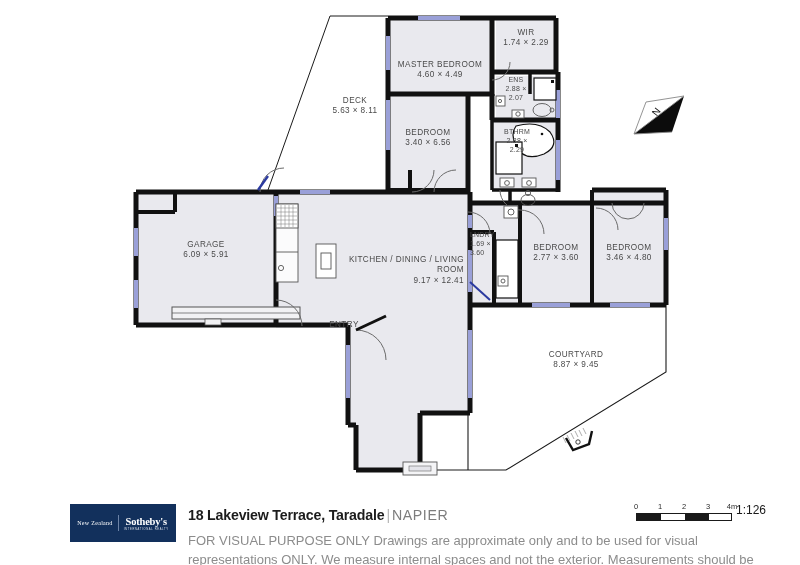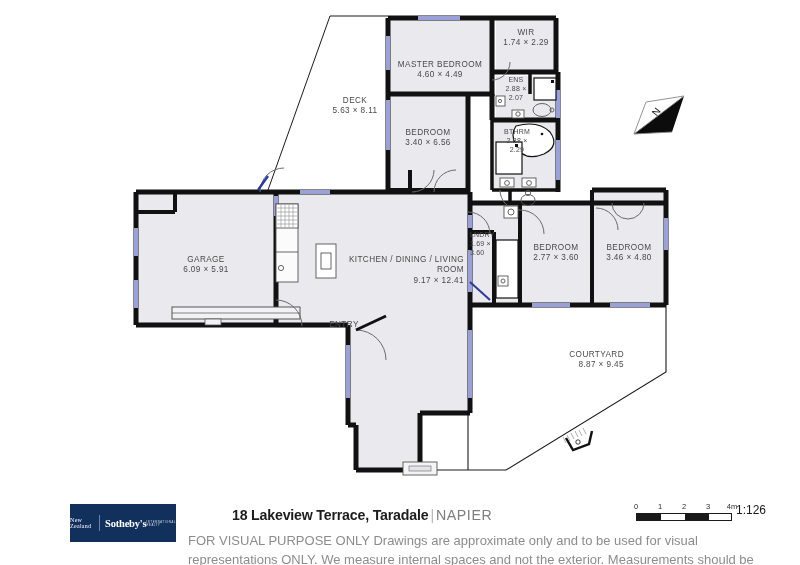--- a/index.html
+++ b/index.html
@@ -16,26 +16,26 @@
   .rlabel.sm .nm,.rlabel.sm .dm{font-size:7px;letter-spacing:.2px;}
   .rlabel.wrap{white-space:normal;}
 
   
   #footer{position:absolute;left:0;top:495px;width:800px;height:70px;background:#fff;}
   #logo{position:absolute;left:70px;top:9px;width:106px;height:38px;background:#12305c;
         display:flex;align-items:center;justify-content:center;}
   #logo .lg{display:flex;align-items:center;gap:5px;}
   #logo .lz{color:#fff;font-family:"Liberation Serif","DejaVu Serif",serif;font-size:6px;letter-spacing:.3px;}
   #logo .bar{width:1px;height:16px;background:#6b82a6;}
-  #logo .sb{display:flex;flex-direction:row;align-items:center;}
+  #logo .sb{display:flex;flex-direction:column;align-items:center;}
   #logo .sb .s1{color:#fff;font-family:"Liberation Serif","DejaVu Serif",serif;font-size:10.5px;font-weight:700;letter-spacing:-.2px;}
   #logo .sb .s2{color:#dde3ec;font-size:2.6px;letter-spacing:.7px;margin-top:1px;}
 
   #titleline{position:absolute;left:188px;top:12px;font-size:14.2px;font-weight:700;
-             color:#1c1c1c;letter-spacing:-.2px;margin-left:44px;}
+             color:#1c1c1c;letter-spacing:-.2px;}
   #titleline .sep{font-weight:400;color:#b4b4b4;padding:0 2px;}
   #titleline .city{font-weight:400;color:#7d7d7d;letter-spacing:.6px;}
   #disclaimer{position:absolute;left:188px;top:37px;width:570px;font-size:13px;
               line-height:1.45;color:#8c8c8c;}
 
   #scalewrap{position:absolute;left:636px;top:7px;width:120px;}
   #scalenums{position:relative;height:11px;}
   #scalenums span{position:absolute;font-size:7.5px;color:#2a2a2a;transform:translateX(-50%);}
   #scalebar{position:relative;height:8px;width:96px;border:1px solid #1a1a1a;box-sizing:border-box;}
   #scalebar i{position:absolute;top:0;height:100%;background:#1a1a1a;}
@@ -292,21 +292,21 @@
   <div class="rlabel" style="left:392px;top:128px;width:72px;">
     <div class="nm">BEDROOM</div>
     <div class="dm">3.40 × 6.56</div>
   </div>
 
   <div class="rlabel sm wrap" style="left:500px;top:128px;width:34px;">
     <div class="nm">BTHRM</div>
     <div class="dm">2.88 × 2.29</div>
   </div>
 
-  <div class="rlabel" style="left:166px;top:255px;width:80px;text-align:center;">
+  <div class="rlabel" style="left:166px;top:240px;width:80px;text-align:center;">
     <div class="nm">GARAGE</div>
     <div class="dm">6.09 × 5.91</div>
   </div>
 
   <div class="rlabel wrap" style="left:348px;top:255px;width:116px;text-align:right;">
     <div class="nm">KITCHEN / DINING / LIVING ROOM</div>
     <div class="dm">9.17 × 12.41</div>
   </div>
 
   <div class="rlabel sm wrap" style="left:470px;top:231px;width:30px;text-align:left;">
@@ -317,21 +317,21 @@
   <div class="rlabel" style="left:522px;top:243px;width:68px;">
     <div class="nm">BEDROOM</div>
     <div class="dm">2.77 × 3.60</div>
   </div>
 
   <div class="rlabel" style="left:594px;top:243px;width:70px;">
     <div class="nm">BEDROOM</div>
     <div class="dm">3.46 × 4.80</div>
   </div>
 
-  <div class="rlabel" style="left:528px;top:350px;width:96px;text-align:right;">
+  <div class="rlabel" style="left:528px;top:350px;width:96px;">
     <div class="nm">COURTYARD</div>
     <div class="dm">8.87 × 9.45</div>
   </div>
 
   <div class="rlabel" style="left:322px;top:320px;width:44px;">
     <div class="nm">ENTRY</div>
   </div>
 
   
   <div id="compass">

